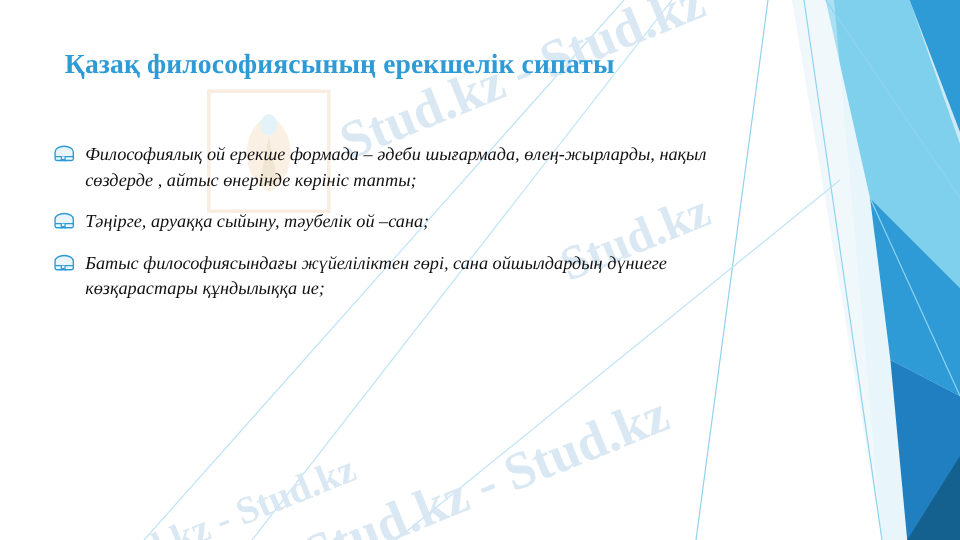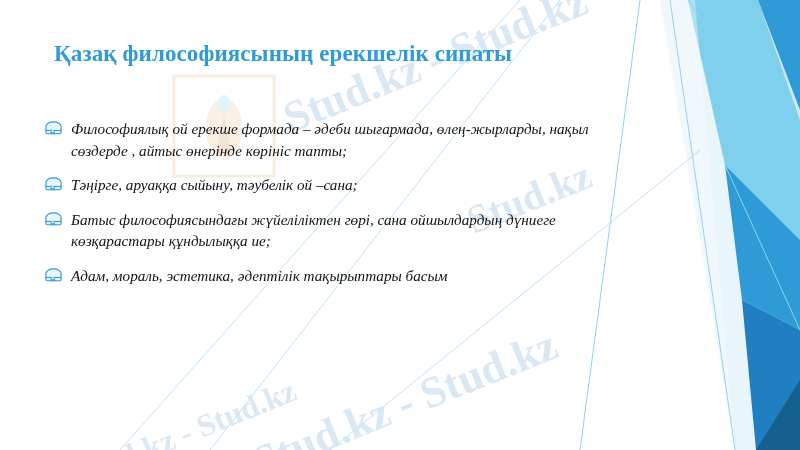--- a/index.html
+++ b/index.html
@@ -192,24 +192,16 @@
 
       <div class="bullet">
         <svg class="bullet-icon" viewBox="0 0 20 20" xmlns="http://www.w3.org/2000/svg">
           <path d="M2 7 a8 5 0 0 1 16 0 v6 a1.5 1.5 0 0 1 -1.5 1.5 h-13 A1.5 1.5 0 0 1 2 13 z" fill="#e9f4fb" stroke="#2e9bd6" stroke-width="1.2"></path>
           <path d="M2 11 h16" stroke="#2e9bd6" stroke-width="1.1"></path>
           <path d="M7.5 11 v3.5 l1.6 -1.2 l1.6 1.2 V11" fill="#ffffff" stroke="#2e9bd6" stroke-width="1.1"></path>
         </svg>
         <div class="bullet-text">Батыс философиясындағы жүйеліліктен гөрі, сана ойшылдардың дүниеге көзқарастары құндылыққа ие;</div>
       </div>
 
-      <div class="bullet">
-        <svg class="bullet-icon" viewBox="0 0 20 20" xmlns="http://www.w3.org/2000/svg">
-          <path d="M2 7 a8 5 0 0 1 16 0 v6 a1.5 1.5 0 0 1 -1.5 1.5 h-13 A1.5 1.5 0 0 1 2 13 z" fill="#e9f4fb" stroke="#2e9bd6" stroke-width="1.2"></path>
-          <path d="M2 11 h16" stroke="#2e9bd6" stroke-width="1.1"></path>
-          <path d="M7.5 11 v3.5 l1.6 -1.2 l1.6 1.2 V11" fill="#ffffff" stroke="#2e9bd6" stroke-width="1.1"></path>
-        </svg>
-        <div class="bullet-text">Адам, мораль, эстетика, әдептілік тақырыптары басым</div>
-      </div>
 
     </div>
   </div>
 </div>
 
 </body></html>

